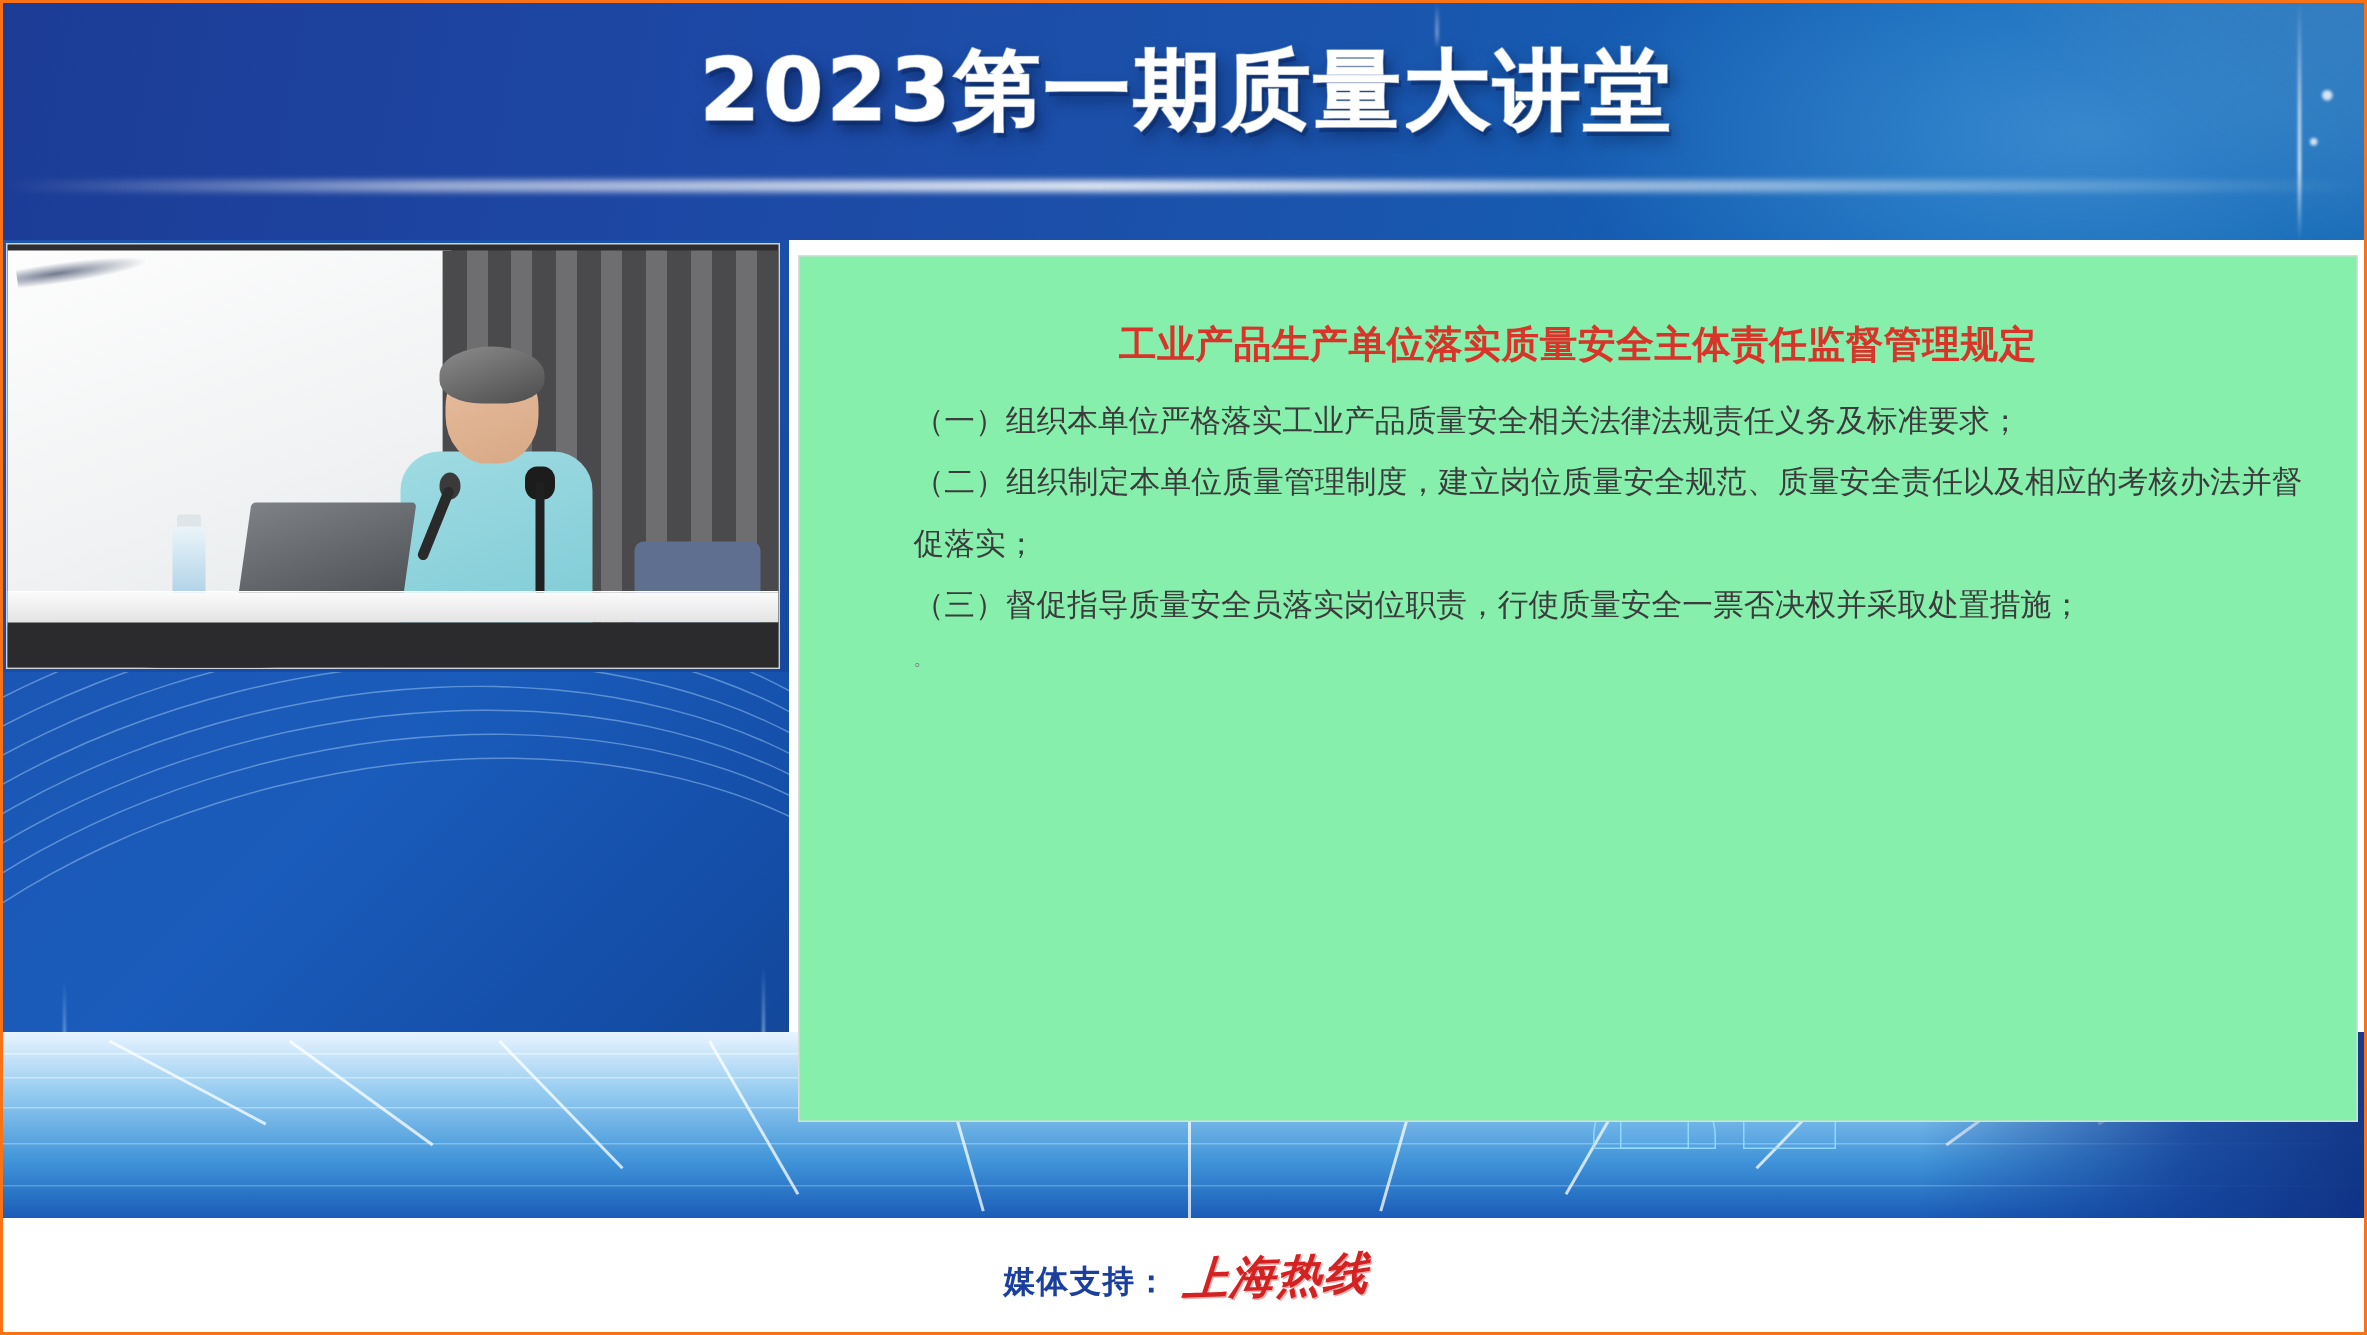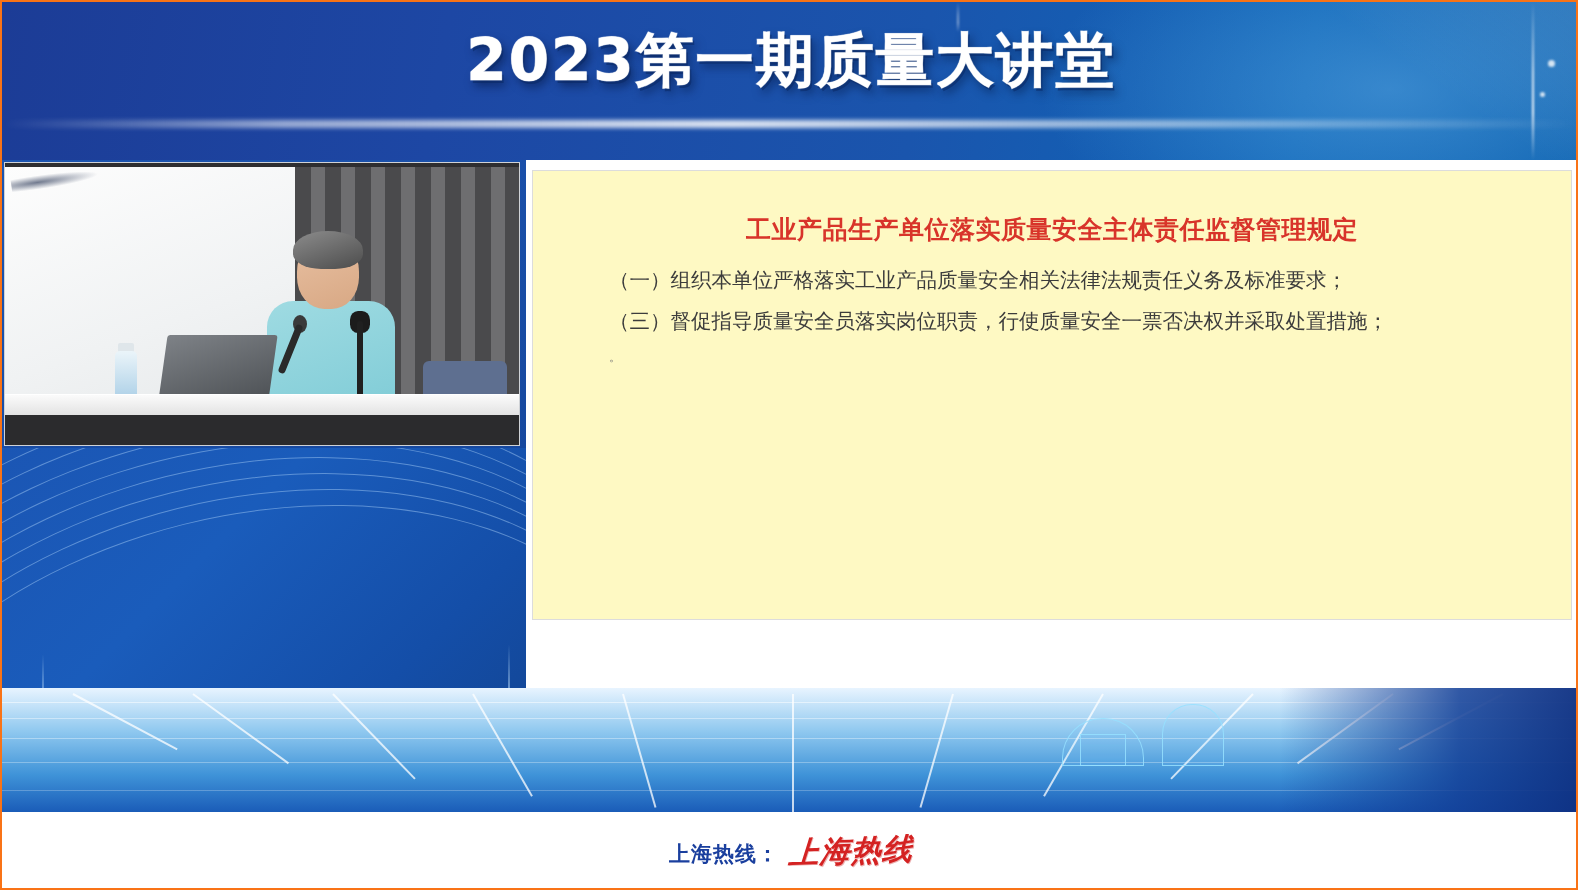--- a/index.html
+++ b/index.html
@@ -142,22 +142,22 @@
   .v-micstand-top{position:absolute;left:345px;top:148px;width:20px;height:22px;border-radius:40%;background:#1c1c1c;}
   .v-bottle{position:absolute;left:110px;top:188px;width:22px;height:62px;border-radius:5px;
     background:linear-gradient(180deg,rgba(235,245,250,.95),rgba(150,195,225,.95));}
   .v-bottle-cap{position:absolute;left:113px;top:180px;width:16px;height:10px;background:#dfe6ea;border-radius:2px;}
   .v-chair{position:absolute;left:418px;top:198px;width:84px;height:56px;background:#5e6f90;border-radius:6px 6px 0 0;}
   .v-cable{position:absolute;left:40px;top:262px;width:190px;height:18px;
     border-bottom:3px solid #151515;border-radius:0 0 60% 60%;}
 
   
   .slide{
-    position:absolute;left:530px;top:10px;width:1040px;height:450px;
-    background:#fef9c3;
+    position:absolute;left:530px;top:10px;width:1040px;height:578px;
+    background:#86efac;
     border:1px solid #dcdcdc;
     box-sizing:border-box;
     overflow:hidden;
   }
   .slide-title{
     margin:0;padding:42px 0 0 0;
     text-align:center;
     font-family:"DejaVu Sans","Liberation Sans",sans-serif;
     font-size:25px;font-weight:bold;color:#d8342a;
     letter-spacing:.5px;
@@ -274,27 +274,28 @@
       <div class="v-desk"></div>
       <div class="v-cable"></div>
       <div class="v-deskfront"></div>
 
     </div>
 
     <div class="slide">
       <h2 class="slide-title">工业产品生产单位落实质量安全主体责任监督管理规定</h2>
       <div class="slide-body">
         <p>（一）组织本单位严格落实工业产品质量安全相关法律法规责任义务及标准要求；</p>
+        <p>（二）组织制定本单位质量管理制度，建立岗位质量安全规范、质量安全责任以及相应的考核办法并督促落实；</p>
         <p>（三）督促指导质量安全员落实岗位职责，行使质量安全一票否决权并采取处置措施；</p>
         <p class="period">。</p>
       </div>
     </div>
 
   </div>
 
   <div class="footer">
     <div class="footer-inner">
-      <span class="footer-label">上海热线：</span>
+      <span class="footer-label">媒体支持：</span>
       <span class="footer-logo">上海热线</span>
     </div>
   </div>
 
 </div>
 
 </body></html>

